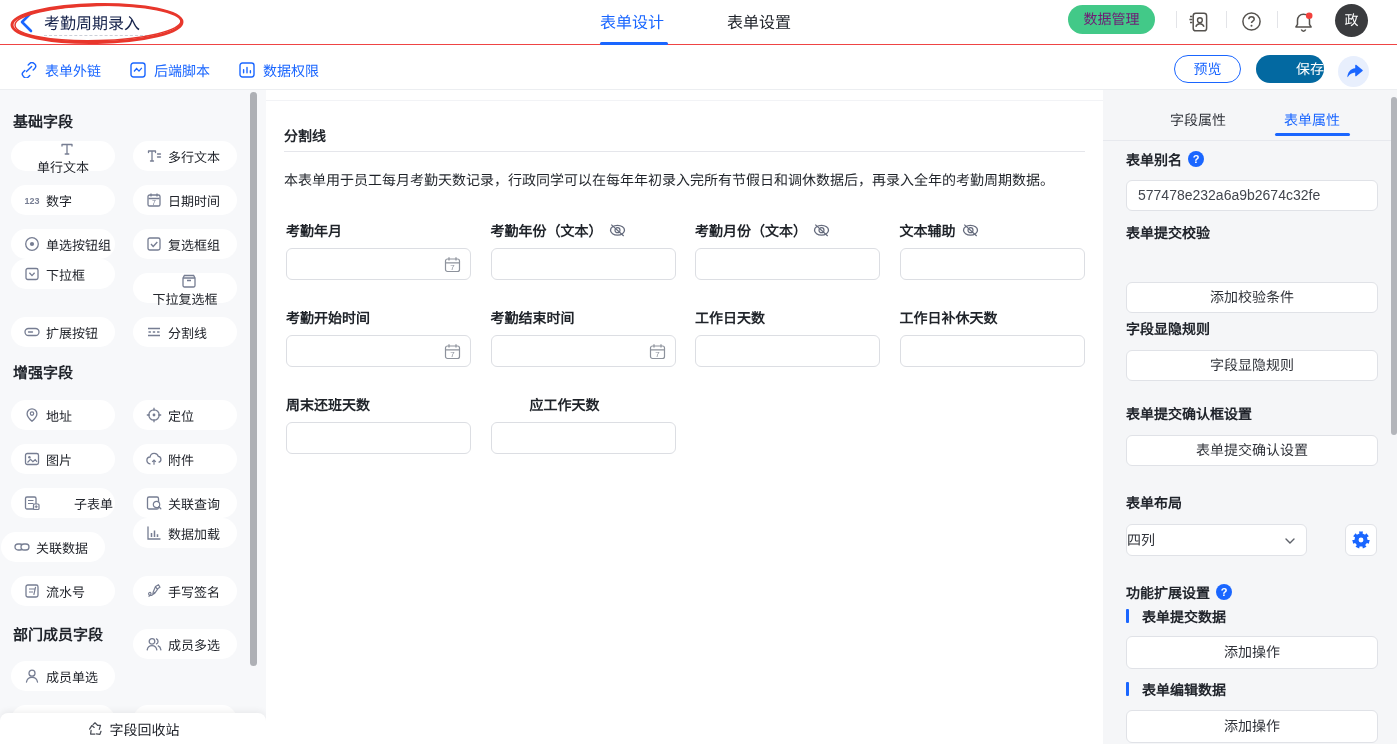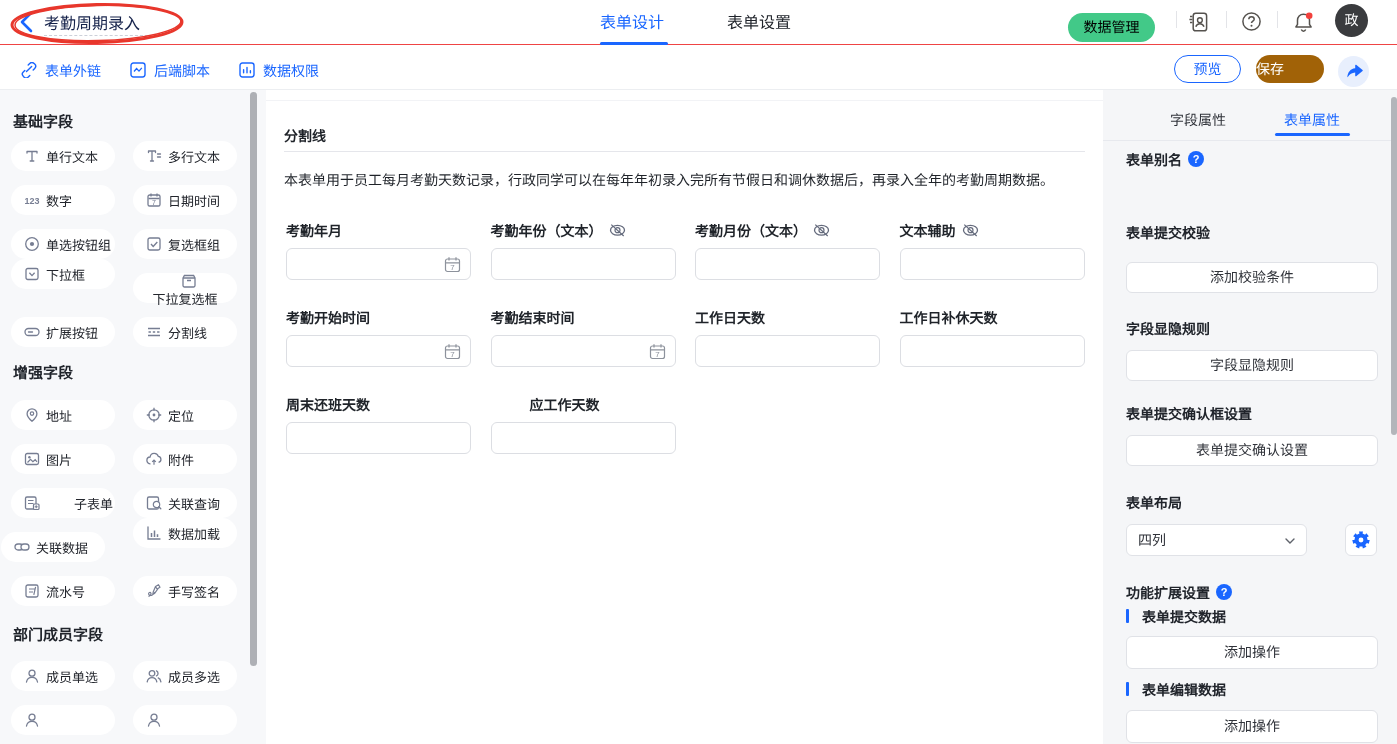--- a/index.html
+++ b/index.html
@@ -10,30 +10,30 @@
   
   #hdr { position:absolute; top:0; left:0; width:1397px; height:45px; background:#fff; border-bottom:1px solid #ef4444; }
   #back { position:absolute; left:18px; top:11px; width:16px; height:22px; }
   #title { position:absolute; left:44px; top:10px; font-size:16px; color:#15224a; }
   #title-dash { position:absolute; left:44px; top:35px; width:104px; border-top:1px dashed #ccd0d9; }
   #redellipse { position:absolute; left:8px; top:2px; }
   .tab { position:absolute; top:9px; font-size:16px; color:#20242b; }
   #tab1 { left:600px; color:#1a66ff; }
   #tab2 { left:727px; }
   #tabline { position:absolute; left:600px; top:42px; width:68px; height:3px; background:#1a66ff; border-radius:2px; }
-  #greenbtn { position:absolute; left:1068px; top:5px; width:87px; height:29px; background:#42c988; border-radius:15px; color:#000000; font-size:14px; text-align:center; line-height:29px;margin-top:8px; }
+  #greenbtn { position:absolute; left:1068px; top:5px; width:87px; height:29px; background:#42c988; border-radius:15px; color:#701a75; font-size:14px; text-align:center; line-height:29px; }
   .hsep { position:absolute; top:11px; width:1px; height:17px; background:#e3e4e8; }
   .hicon { position:absolute; top:12px; }
   #avatar { position:absolute; left:1335px; top:4px; width:33px; height:33px; background:#3a3b3e; border-radius:50%; color:#fff; font-size:14px; text-align:center; line-height:33px; }
 
   
   #tb { position:absolute; top:45px; left:0; width:1397px; height:45px; background:#fff; border-bottom:1px solid #eceef1; }
   .tlink { position:absolute; top:14px; height:21px; color:#1a66ff; font-size:14px; display:flex; align-items:center; gap:8px; }
   #btn-preview { position:absolute; left:1174px; top:10px; width:67px; height:28px; border:1px solid #1a66ff; border-radius:14px; color:#1a66ff; background:#fff; font-size:14px; text-align:center; line-height:26px; }
-  #btn-save { position:absolute; left:1256px; top:10px; width:68px; height:28px; background:#a16207; border-radius:14px; color:#fff; font-size:14px; text-align:left; line-height:28px; }
+  #btn-save { position:absolute; left:1256px; top:10px; width:68px; height:28px; background:#0369a1; border-radius:14px; color:#fff; font-size:14px; text-align:right; line-height:28px; }
   #btn-share { position:absolute; left:1338px; top:11px; width:31px; height:31px; background:#e8effd; border-radius:50%; }
 
   
   #lp { position:absolute; top:90px; left:0; width:266px; height:654px; background:#f7f8fa; }
   #lp .sect { position:absolute; left:13px; font-size:15px; font-weight:bold; color:#20242b; }
   .pill { position:absolute; width:104px; height:30px; background:#fff; border-radius:15px; font-size:13px; color:#23262d; display:flex; align-items:center; }
   .pill svg { margin-left:13px; margin-right:6px; flex:none; }
   .pill span { white-space:nowrap; }
   #lpthumb { position:absolute; left:250px; top:2px; width:7px; height:574px; background:#aeb0b5; border-radius:4px; }
   #recycle { position:absolute; left:0; top:623px; width:266px; height:31px; background:#fff; border-radius:8px 8px 0 0; box-shadow:0 -2px 6px rgba(0,0,0,0.06); font-size:14px; color:#23262d; display:flex; align-items:center; justify-content:center; gap:7px; }
@@ -49,21 +49,21 @@
   .finput svg.cal { position:absolute; right:9px; top:7px; }
 
   
   #rp { position:absolute; top:90px; left:1103px; width:294px; height:654px; background:#f5f6f8; }
   .rtab { position:absolute; top:19px; font-size:14px; color:#30333a; }
   #rtabline { position:absolute; left:172px; top:43px; width:75px; height:3px; background:#1a66ff; border-radius:2px; }
   #rp-div { position:absolute; left:0; top:50px; width:294px; border-top:1px solid #e7e9ee; }
   .rlabel { position:absolute; left:23px; font-size:14px; font-weight:bold; color:#20242b; display:flex; align-items:center; gap:6px; }
   .rbtn { position:absolute; left:23px; width:252px; height:31px; background:#fff; border:1px solid #e0e2e7; border-radius:6px; font-size:14px; color:#30333a; text-align:center; line-height:29px; }
   #rinput { position:absolute; left:23px; top:90px; width:252px; height:31px; background:#fff; border:1px solid #e0e2e7; border-radius:6px; font-size:14px; color:#42464e; line-height:29px; padding-left:11px; }
-  #rsel { position:absolute; left:23px; top:434px; width:181px; height:32px; background:#fff; border:1px solid #e0e2e7; border-radius:6px; font-size:14px; color:#30333a; line-height:30px; padding-left:11px; }
+  #rsel { position:absolute; left:23px; top:434px; width:181px; height:32px; background:#fff; border:1px solid #e0e2e7; border-radius:6px; font-size:14px; color:#30333a; line-height:30px; }
   #rgear { position:absolute; left:242px; top:434px; width:32px; height:32px; background:#fff; border:1px solid #e0e2e7; border-radius:6px; display:flex; align-items:center; justify-content:center; }
   .bluebar { display:inline-block; width:3px; height:14px; background:#1a66ff; border-radius:1px; margin-right:7px; }
   #rpthumb { position:absolute; left:288px; top:7px; width:6px; height:338px; background:#b3b5ba; border-radius:3px; }
   .qmark { display:inline-flex; width:16px; height:16px; background:#1a66ff; border-radius:50%; color:#fff; font-size:11px; font-weight:bold; align-items:center; justify-content:center; }
 </style>
 </head>
 <body>
 
 <div id="hdr">
   <svg id="back" viewBox="0 0 16 22">
@@ -129,21 +129,21 @@
         <path d="M17.2 9.2 v3.1 c-5.2 0.6-7.3 4.3-7.8 8.3 c-0.1 0.6 0.3 0.7 0.6 0.25 c1.6-2.5 3.9-4.1 7.2-4.3 v3.2 c0 0.55 0.55 0.8 0.95 0.45 l6.4-5.1 c0.35-0.3 0.35-0.8 0-1.1 l-6.4-5.2 c-0.4-0.35-0.95-0.1-0.95 0.45z" fill="#1a66ff"></path>
       </svg>
   </div>
 </div>
 
 <div id="lp">
   <div class="sect" style="top:20px;">基础字段</div>
   <div class="sect" style="top:271px;">增强字段</div>
   <div class="sect" style="top:533px;">部门成员字段</div>
   <div id="lppills">
-      <div class="pill" style="left:11px;top:51px;">
+      <div class="pill" style="left:11px;top:51px;flex-direction:column;">
         <svg width="16" height="16" viewBox="0 0 16 16">
           <path d="M3 3.5 h10 M8 3.5 v9.5 M6.2 13 h3.6 M3 3.5 v1.6 M13 3.5 v1.6" fill="none" stroke="#767d92" stroke-width="1.3" stroke-linecap="round"></path>
         </svg>
         <span>单行文本</span>
       </div>
       <div class="pill" style="left:133px;top:51px;">
         <svg width="16" height="16" viewBox="0 0 16 16">
           <path d="M2.5 3 h7 M6 3 v10 M4.5 13 h3 M2.5 3 v1.5 M9.5 3 v1.5 M11.5 6 h3 M11.5 9 h3" fill="none" stroke="#767d92" stroke-width="1.3" stroke-linecap="round"></path>
         </svg>
         <span>多行文本</span>
@@ -277,21 +277,21 @@
         </svg>
         <span>手写签名</span>
       </div>
       <div class="pill" style="left:11px;top:571px;">
         <svg width="16" height="16" viewBox="0 0 16 16">
           <circle cx="8" cy="5.2" r="3" fill="none" stroke="#767d92" stroke-width="1.3"></circle>
           <path d="M2.5 14 c0.6-3.3 2.8-4.6 5.5-4.6 c2.7 0 4.9 1.3 5.5 4.6" fill="none" stroke="#767d92" stroke-width="1.3" stroke-linecap="round"></path>
         </svg>
         <span>成员单选</span>
       </div>
-      <div class="pill" style="left:133px;top:571px;">
+      <div class="pill" style="left:133px;top:539px;">
         <svg width="16" height="16" viewBox="0 0 16 16">
           <circle cx="6" cy="5.4" r="2.8" fill="none" stroke="#767d92" stroke-width="1.3"></circle>
           <path d="M1.2 13.8 c0.5-3 2.4-4.2 4.8-4.2 c2.4 0 4.3 1.2 4.8 4.2" fill="none" stroke="#767d92" stroke-width="1.3" stroke-linecap="round"></path>
           <path d="M10.5 2.9 a2.8 2.8 0 0 1 0 5 M12.2 9.9 c1.5 0.6 2.4 1.9 2.7 3.9" fill="none" stroke="#767d92" stroke-width="1.3" stroke-linecap="round"></path>
         </svg>
         <span>成员多选</span>
       </div>
       <div class="pill" style="left:11px;top:615px;">
         <svg width="16" height="16" viewBox="0 0 16 16">
           <circle cx="8" cy="5.2" r="3" fill="none" stroke="#767d92" stroke-width="1.3"></circle>
@@ -301,20 +301,32 @@
       </div>
       <div class="pill" style="left:133px;top:615px;">
         <svg width="16" height="16" viewBox="0 0 16 16">
           <circle cx="8" cy="5.2" r="3" fill="none" stroke="#767d92" stroke-width="1.3"></circle>
           <path d="M2.5 14 c0.6-3.3 2.8-4.6 5.5-4.6 c2.7 0 4.9 1.3 5.5 4.6" fill="none" stroke="#767d92" stroke-width="1.3" stroke-linecap="round"></path>
         </svg>
         <span></span>
       </div>
     </div>
   <div id="lpthumb"></div>
+  <div id="recycle">
+    <svg width="16" height="16" viewBox="0 0 16 16">
+        <g fill="none" stroke="#4a4e57" stroke-width="1.25" stroke-linejoin="round" stroke-linecap="round">
+          <path d="M6.1 3.6 L8 1.8 l2.6 2.6 M8 1.8 v0"></path>
+          <path d="M10.6 4.4 l2.9 0 l-1.2 4 M13.5 4.4 v0"></path>
+          <path d="M14 10.3 l-1.1 3 l-3.6-0.4 M12.9 13.3 v0"></path>
+          <path d="M7.8 13 H3.6 l0.5-3.6 M3.6 13 v0"></path>
+          <path d="M2.6 8.2 L4.8 4.6 l2.4 1.8"></path>
+        </g>
+      </svg>
+    <span>字段回收站</span>
+  </div>
 </div>
 
 <div id="cv">
   <div id="cv-topline"></div>
   <div id="cv-h">分割线</div>
   <div id="cv-div"></div>
   <div id="cv-p">本表单用于员工每月考勤天数记录，行政同学可以在每年年初录入完所有节假日和调休数据后，再录入全年的考勤周期数据。</div>
   <div id="cvfields">
       <div class="flabel" style="left:20px;top:130px;">考勤年月</div>
       <div class="finput" style="left:20px;top:158px;">
@@ -369,22 +381,23 @@
     </div>
 </div>
 
 <div id="rp">
   <div class="rtab" style="left:67px;">字段属性</div>
   <div class="rtab" style="left:181px; color:#1a66ff;">表单属性</div>
   <div id="rtabline"></div>
   <div id="rp-div"></div>
   <div id="rpthumb"></div>
   <div class="rlabel" style="top:59px;">表单别名 <span class="qmark">?</span></div>
+  <div id="rinput">577478e232a6a9b2674c32fe</div>
   <div class="rlabel" style="top:132px;">表单提交校验</div>
-  <div class="rbtn" style="top:172px;">添加校验条件</div>
+  <div class="rbtn" style="top:192px;">添加校验条件</div>
   <div class="rlabel" style="top:228px;">字段显隐规则</div>
   <div class="rbtn" style="top:260px;">字段显隐规则</div>
   <div class="rlabel" style="top:313px;">表单提交确认框设置</div>
   <div class="rbtn" style="top:345px;">表单提交确认设置</div>
   <div class="rlabel" style="top:402px;">表单布局</div>
   <div id="rsel">四列
     <svg style="position:absolute;right:10px;top:10px;" width="12" height="12" viewBox="0 0 12 12">
         <path d="M2 4 l4 4 l4-4" fill="none" stroke="#5f636b" stroke-width="1.4" stroke-linecap="round"></path>
       </svg>
   </div>

